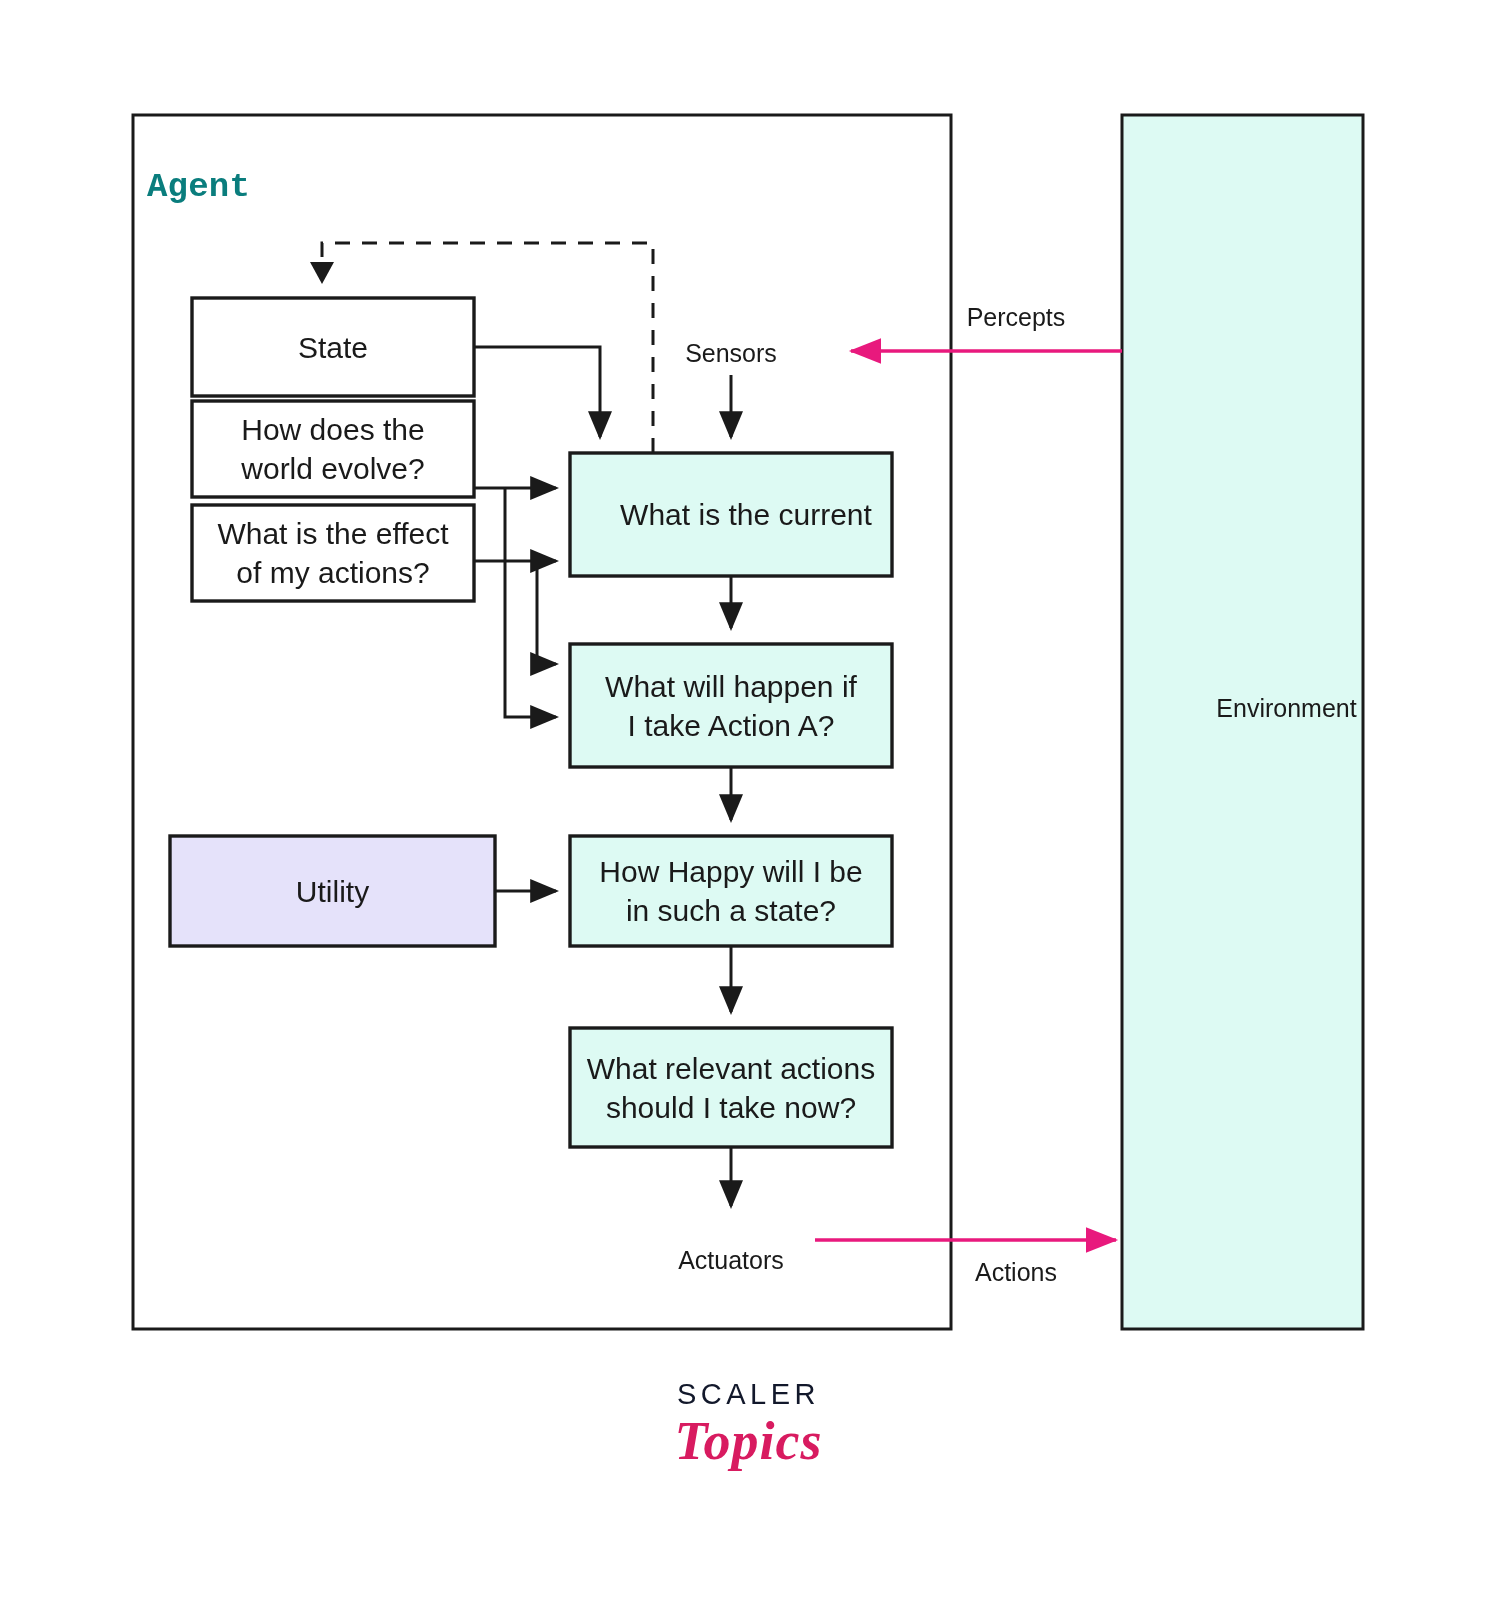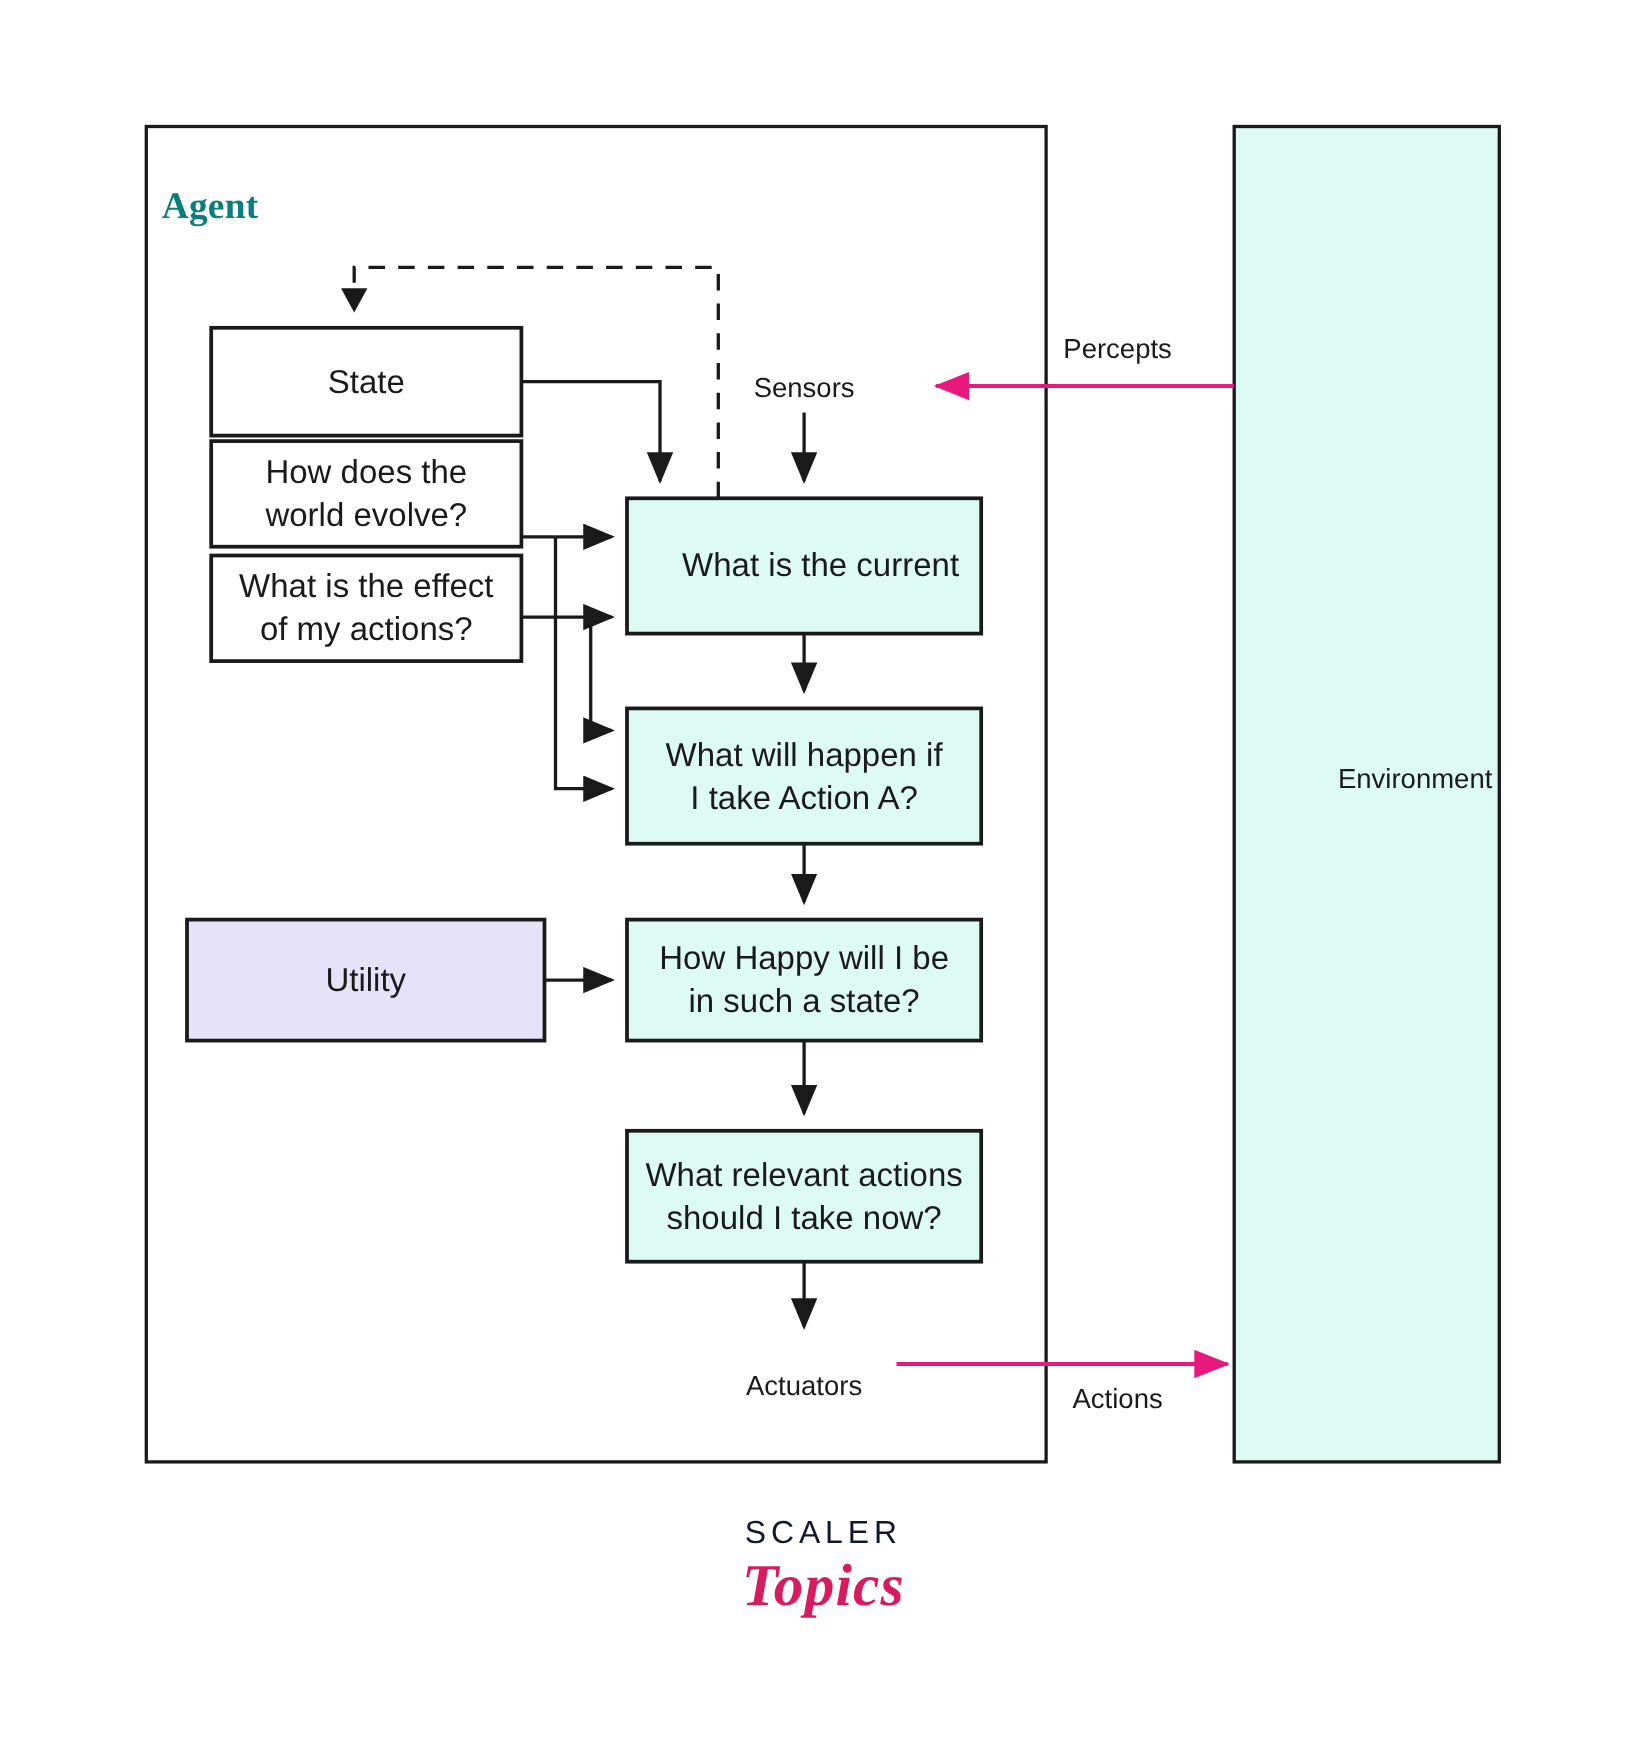--- a/index.html
+++ b/index.html
@@ -22,21 +22,21 @@
   }
   .diagram-svg {
     position: absolute;
     left: 0; top: 0;
     width: 1497px;
     height: 1600px;
   }
   
   .lbl {
     position: absolute;
-    font-family: Liberation Serif, serif;
+    font-family: Liberation Mono, monospace;
     color: #1a1a1a;
     white-space: pre;
     line-height: 1.28;
   }
   .box-text {
     position: absolute;
     display: flex;
     align-items: center;
     justify-content: center;
     text-align: center;

